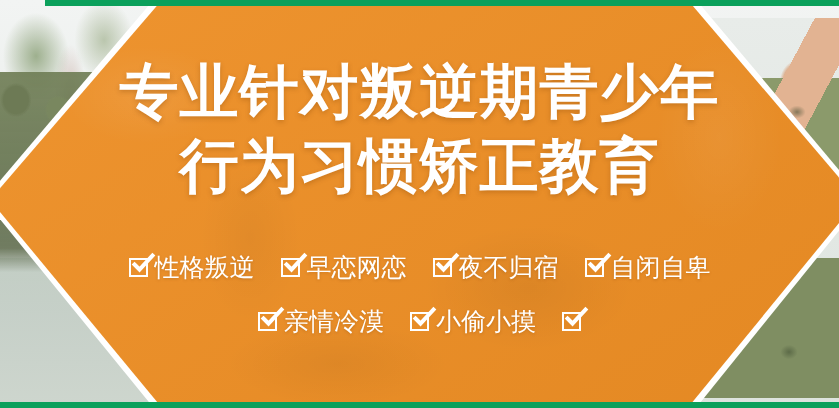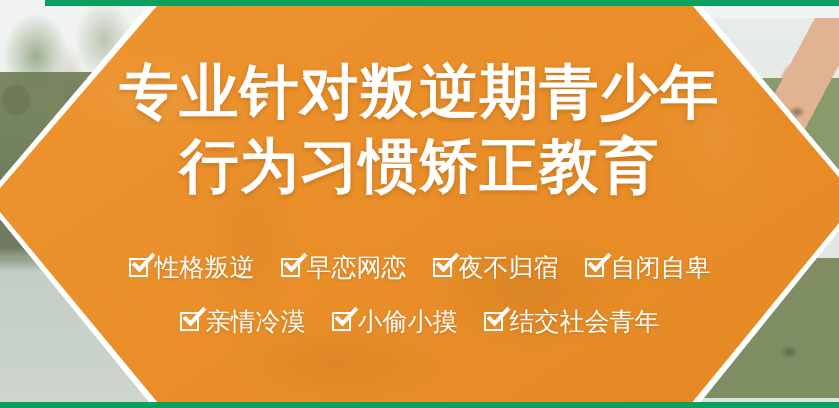--- a/index.html
+++ b/index.html
@@ -295,20 +295,19 @@
           </span>
           <span>小偷小摸</span>
         </div>
 
         <div class="check-item">
           <span class="check-box">
             <svg viewBox="0 0 22 22" aria-hidden="true">
               <path d="M2.5 10.5 L7.5 15.5 L20.5 1.5" fill="none" stroke="#ffffff" stroke-width="4" stroke-linecap="square"></path>
             </svg>
           </span>
-          <span>结交社会青年</span>
         </div>
 
       </div>
     </div>
 
   </div>
 </div>
 
 </body></html>

